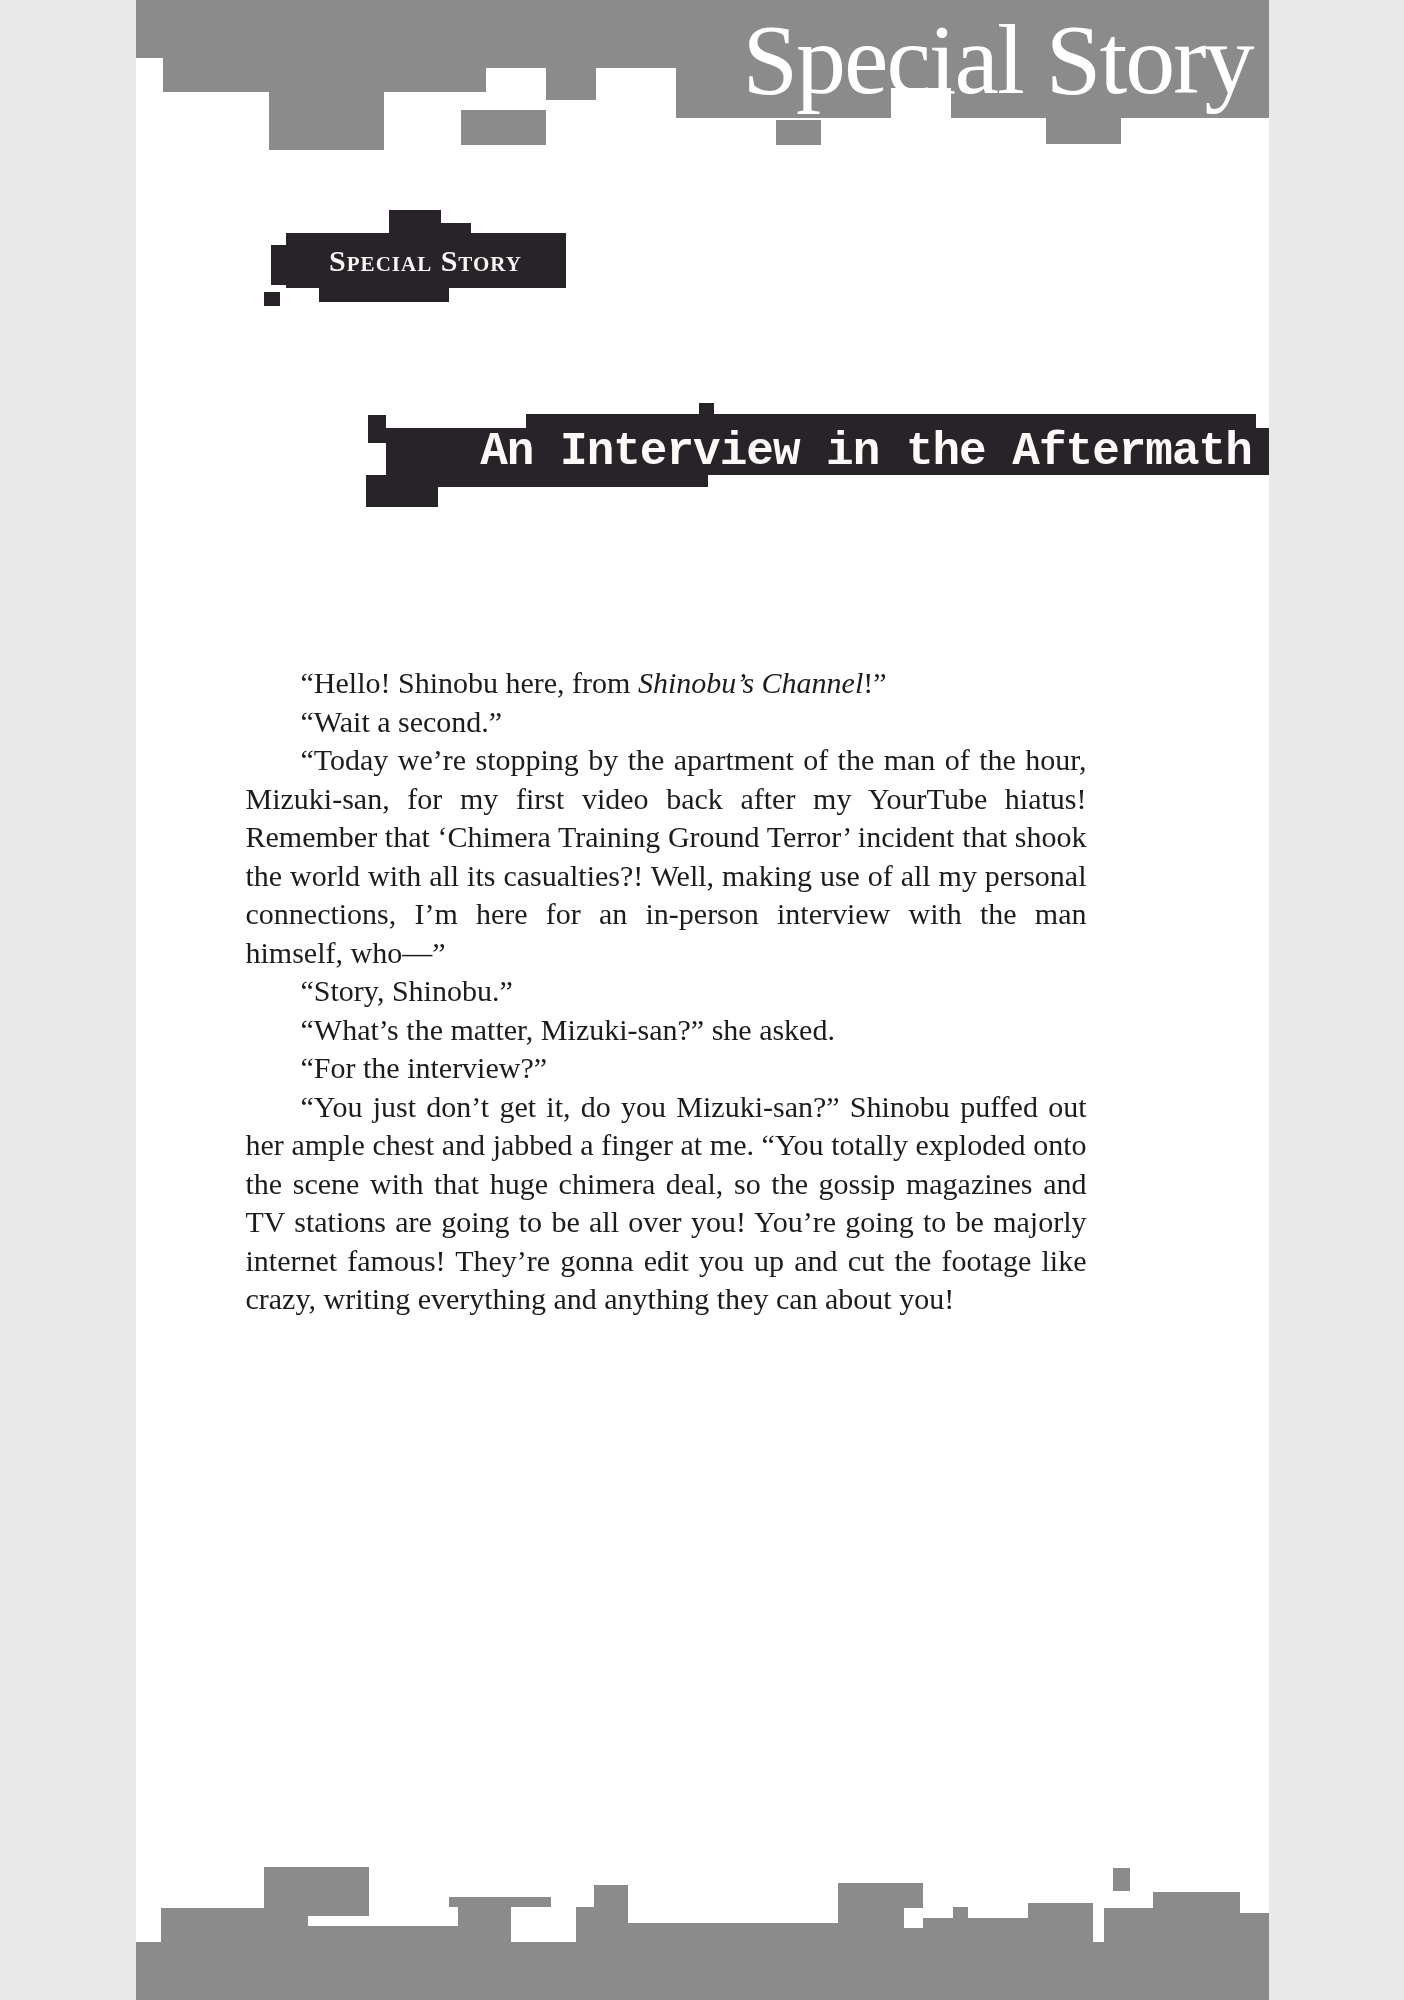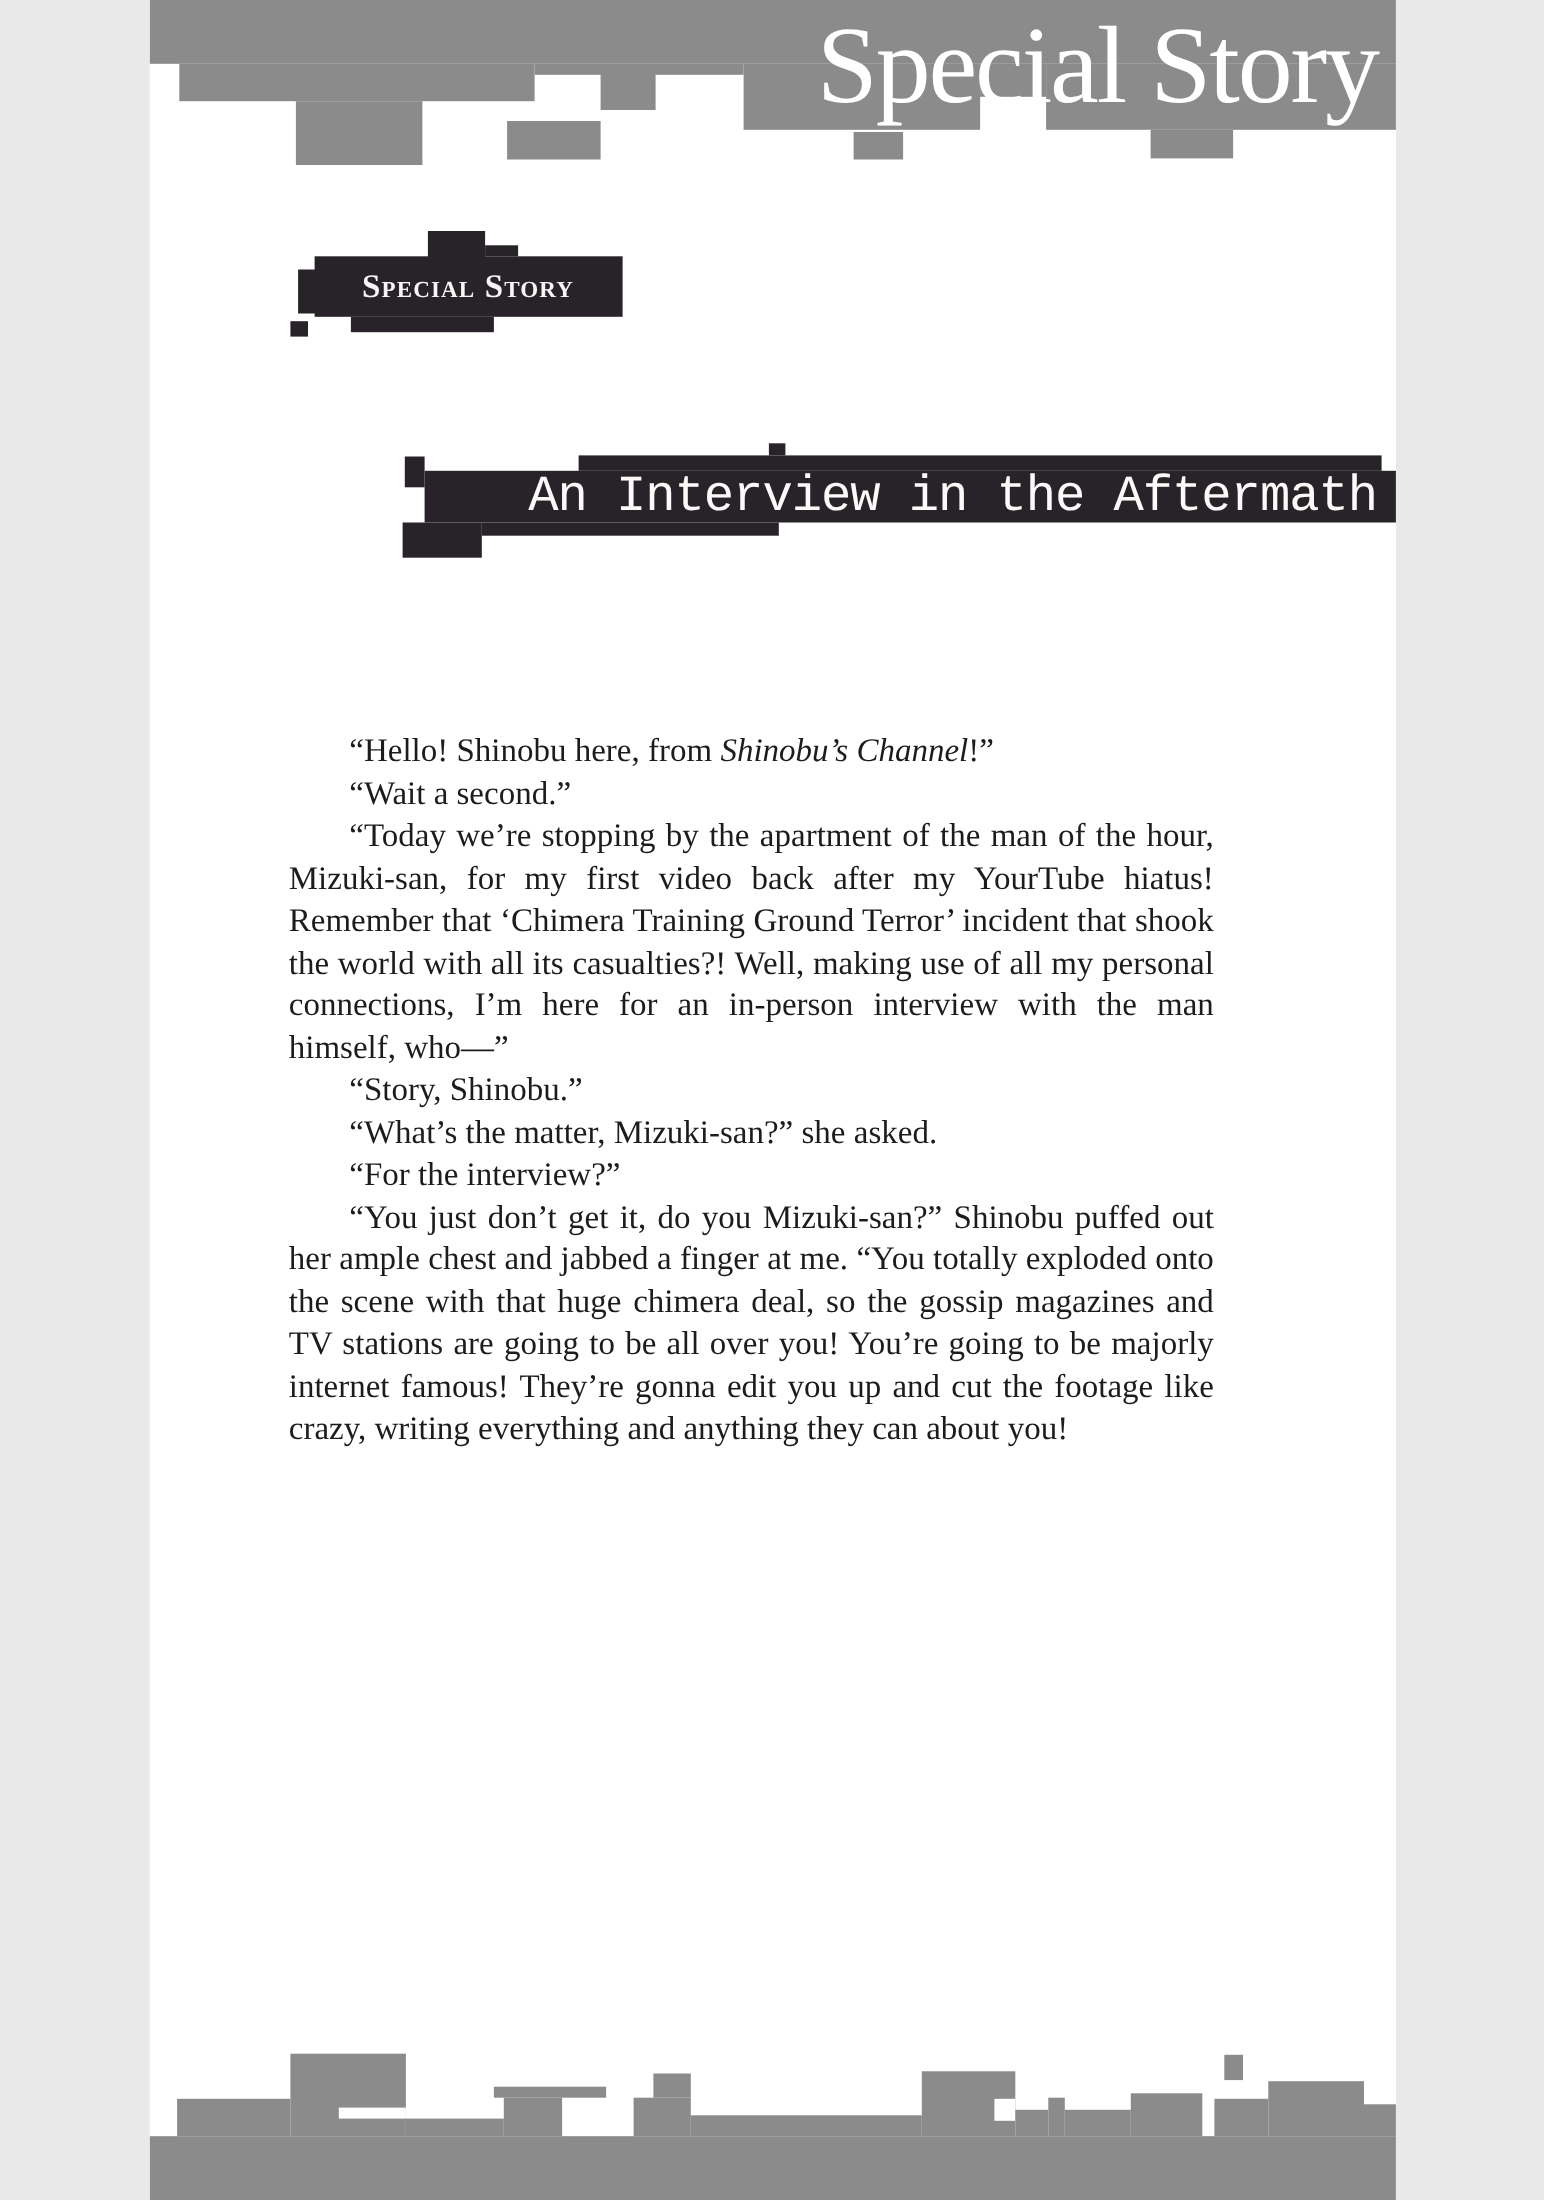--- a/index.html
+++ b/index.html
@@ -43,29 +43,29 @@
     font-size:30px;
     letter-spacing:1px;
     color:#f7f6f4;
     white-space:nowrap;
   }
   .chapter-title{
     position:absolute;
     left:250px;top:428px;width:961px;height:47px;
     display:flex;align-items:center;justify-content:center;
     font-family:"Liberation Mono", monospace;
-    font-weight:normal;
+    font-weight:bold;
     font-size:46px;
     letter-spacing:-1px;
     color:#fbfaf8;
     white-space:nowrap;
   }
   .body-text{
     position:absolute;
-    left:127px;top:664px;width:841px;
+    left:110px;top:664px;width:841px;
     font-size:30px;
     line-height:38.5px;
     color:var(--ink);
   }
   .body-text p{
     margin:0;
     text-indent:55px;
     text-align:justify;
   }
   .body-text em{font-style:italic;}

